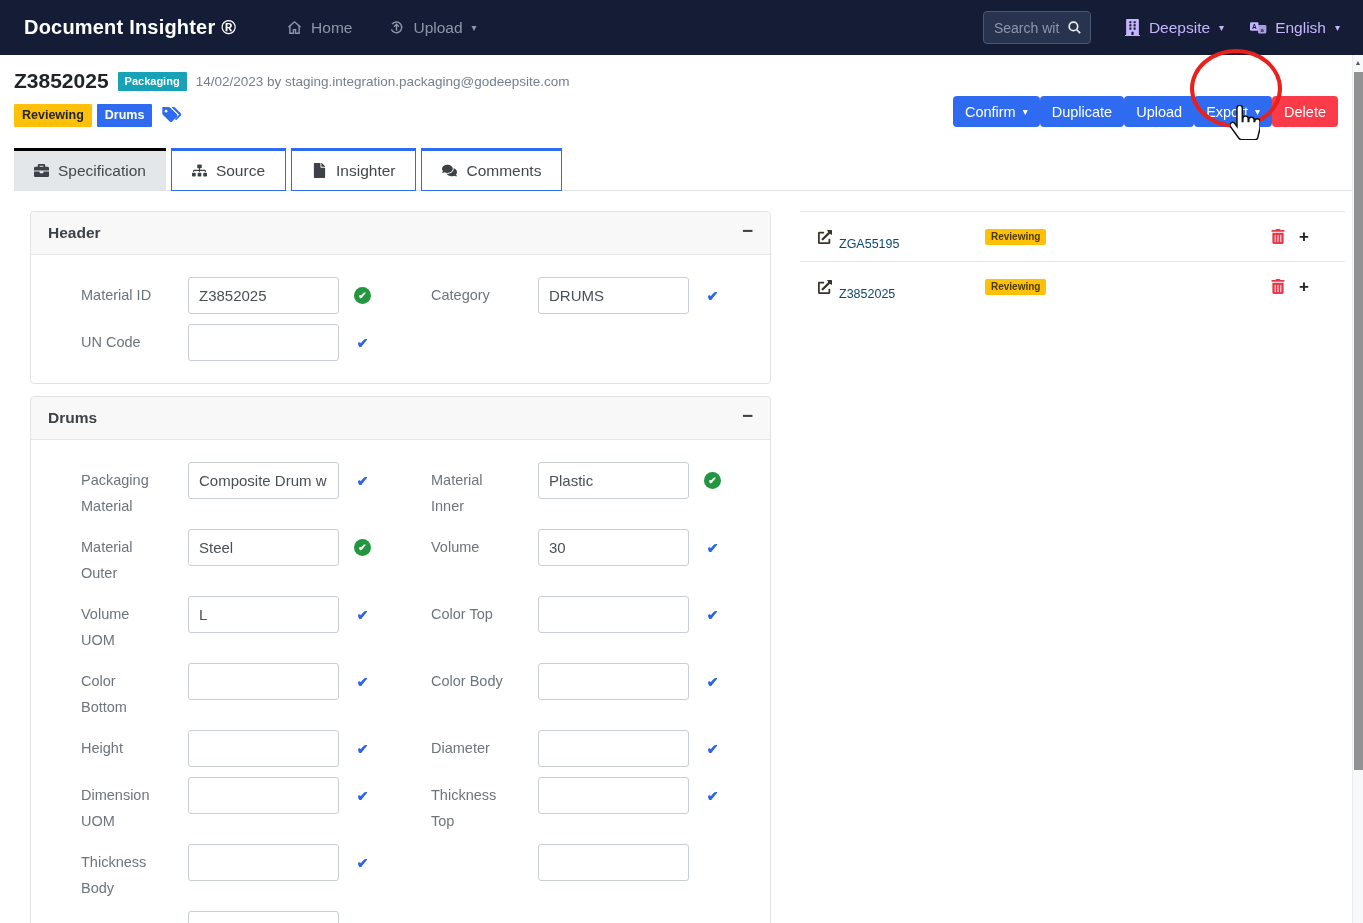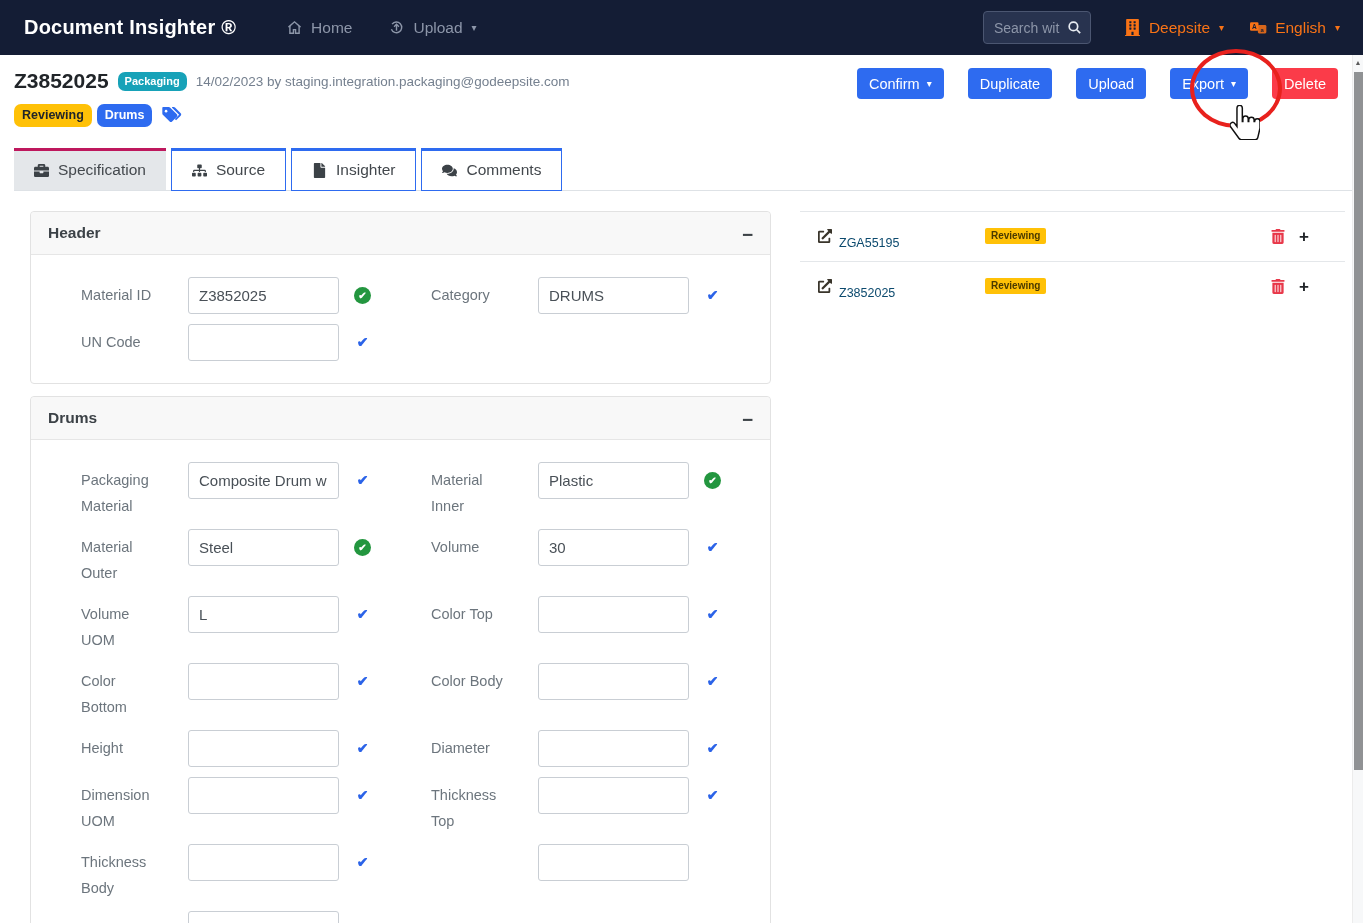--- a/index.html
+++ b/index.html
@@ -17,50 +17,50 @@
   .nav-main { display:flex; align-items:stretch; margin-left:32px; }
   .nav-item { display:flex; align-items:center; gap:8px; padding:0 18px; font-size:15.5px; color:#8d96a9; cursor:pointer; }
   .nav-item .ic { width:17px; height:17px; }
   .nav-item.active { background:#2e6bf0; color:#fff; padding:0 23px; }
   .caret { font-size:10px; line-height:1; margin-left:1px; }
   .nav-right { margin-left:auto; display:flex; align-items:center; padding-right:10px; }
   .searchbox { position:relative; margin-right:20px; }
   .searchbox input { width:108px; height:33px; background:#28334f; border:1px solid #4b5671; border-radius:4px; color:#cfd6e2; font-size:14px; padding:0 30px 0 10px; font-family:inherit; outline:none; }
   .searchbox input::placeholder { color:#8d96a9; }
   .searchbox .search-ic { position:absolute; right:8px; top:8px; width:17px; height:17px; color:#e8ecf2; cursor:pointer; }
-  .nav-right .nav-item { color:#f97316; padding:0 13px; }
+  .nav-right .nav-item { color:#c4b5fd; padding:0 13px; }
 
   
   .page-head { display:flex; justify-content:space-between; align-items:flex-start; padding:13px 25px 0 14px; }
   .title-row { display:flex; align-items:center; gap:9px; height:26px; }
   h1.page-title { font-size:21px; font-weight:700; color:#212529; margin:0; line-height:26px; }
-  .badge { display:inline-block; border-radius:7px; font-weight:700; line-height:1; }
+  .badge { display:inline-block; border-radius:1px; font-weight:700; line-height:1; }
   .badge.teal { background:#17a2b8; color:#fff; font-size:11px; padding:4px 7px; }
   .meta { font-size:13.5px; color:#75808f; }
   .badges-row { display:flex; align-items:center; gap:5px; margin-top:10px; }
   .badge.yellow { background:#ffc107; color:#212529; font-size:12.5px; padding:5px 8px; }
   .badge.blue { background:#2e6bf0; color:#fff; font-size:12.5px; padding:5px 8px; }
   .tags-ic { width:21px; height:21px; color:#2e6bf0; margin-left:4px; cursor:pointer; }
 
-  .actions { display:flex; gap:24px; align-items:center; }
+  .actions { display:flex; gap:0; align-items:center;margin-top:28px; }
   .btn { height:31px; border:none; border-radius:4px; background:#2e6bf0; color:#fff; font-size:14.5px; padding:0 12px; display:flex; align-items:center; gap:6px; font-family:inherit; cursor:pointer; }
   .btn.danger { background:#fb3b49; }
 
   
   .tabs { display:flex; align-items:flex-end; gap:5px; margin:21px 0 0 14px; border-bottom:1px solid #dee2e6; }
-  .tab { display:flex; align-items:center; gap:9px; height:43px; padding:0 20px; font-size:15.5px; color:#43484d; border-top:3px solid #be185d; cursor:pointer; margin-bottom:-1px; }
+  .tab { display:flex; align-items:center; gap:9px; height:43px; padding:0 20px; font-size:15.5px; color:#43484d; border-top:3px solid #000000; cursor:pointer; margin-bottom:-1px; }
   .tab .ic { width:15px; height:15px; color:#3c4247; }
   .tab.active { background:#e4e7ea; border-bottom:1px solid #dee2e6; }
   .tab:not(.active) { background:#fff; border:1px solid #2e6bf0; border-top:3px solid #2e6bf0; }
 
   
   .content { display:flex; margin-top:20px; align-items:flex-start; }
   .left-col { width:741px; margin-left:30px; flex:none; }
   .card { border:1px solid #e2e2e2; border-radius:4px; margin-bottom:12px; background:#fff; }
-  .card-head { background:#f8f8f8; border-bottom:1px solid #e6e6e6; padding:12px 17px; display:flex; justify-content:space-between; align-items:flex-end; border-radius:4px 4px 0 0; }
+  .card-head { background:#f8f8f8; border-bottom:1px solid #e6e6e6; padding:12px 17px; display:flex; justify-content:space-between; align-items:flex-start; border-radius:4px 4px 0 0; }
   .card-title { font-size:15.5px; font-weight:600; color:#3c4247; }
   .collapse-btn { font-size:19px; font-weight:700; color:#3c4247; cursor:pointer; line-height:14px; }
   .card-body { display:grid; grid-template-columns:350px 1fr; padding:22px 20px 12px 50px; }
   .field { display:flex; align-items:flex-start; margin-bottom:10px; }
   .f-label { width:84px; margin-right:23px; flex:none; font-size:14.5px; line-height:26px; color:#6c757d; padding-top:5px; }
   .f-input { width:151px; height:37px; border:1px solid #c9ced4; border-radius:3px; font-size:15px; color:#495057; padding:0 10px; font-family:inherit; background:#fff; flex:none; }
   .status { display:inline-flex; align-items:center; justify-content:center; width:17px; height:17px; margin:10px 0 0 15px; flex:none; }
   .status[data-status="ok"]::before { content:"✔"; color:#2b63e8; font-weight:700; font-size:14px; }
   .status[data-status="verified"] { background:#23963f; border-radius:50%; }
   .status[data-status="verified"]::before { content:"✔"; color:#fff; font-size:10px; font-weight:700; }

